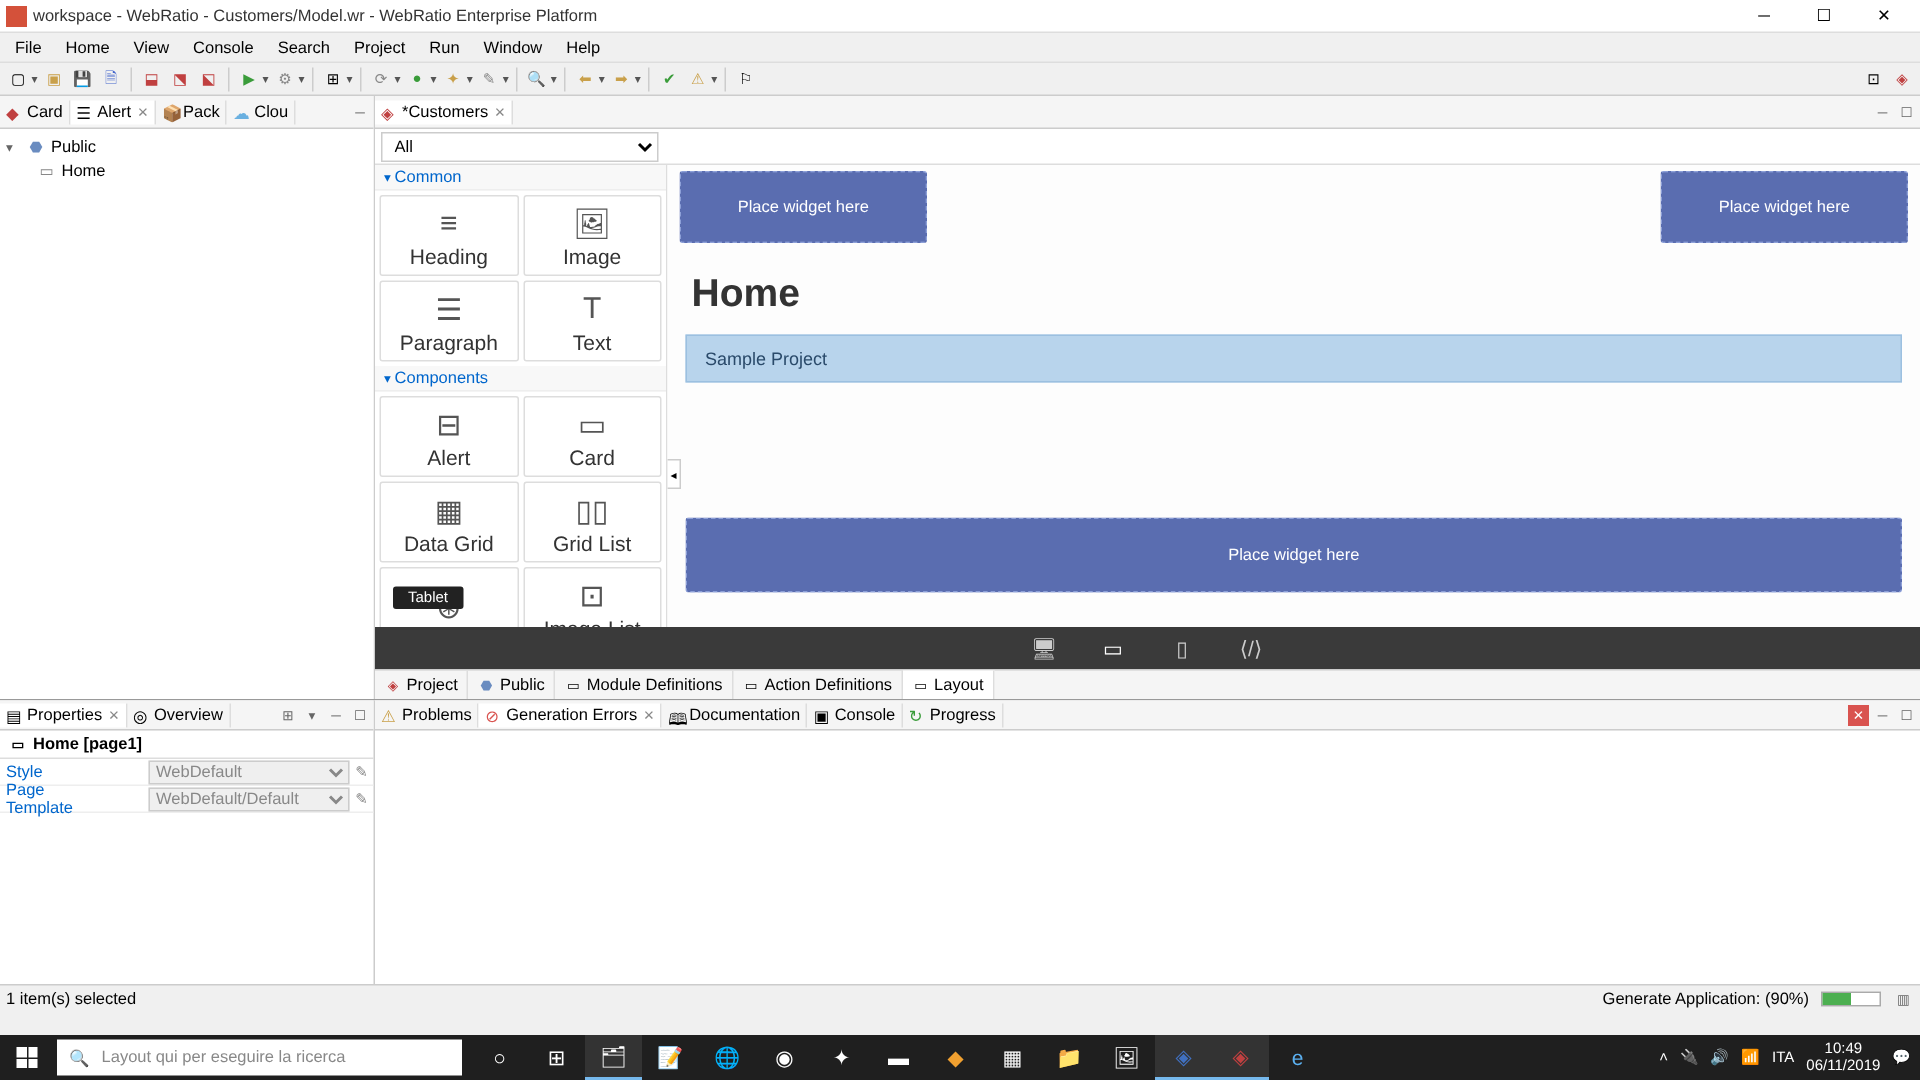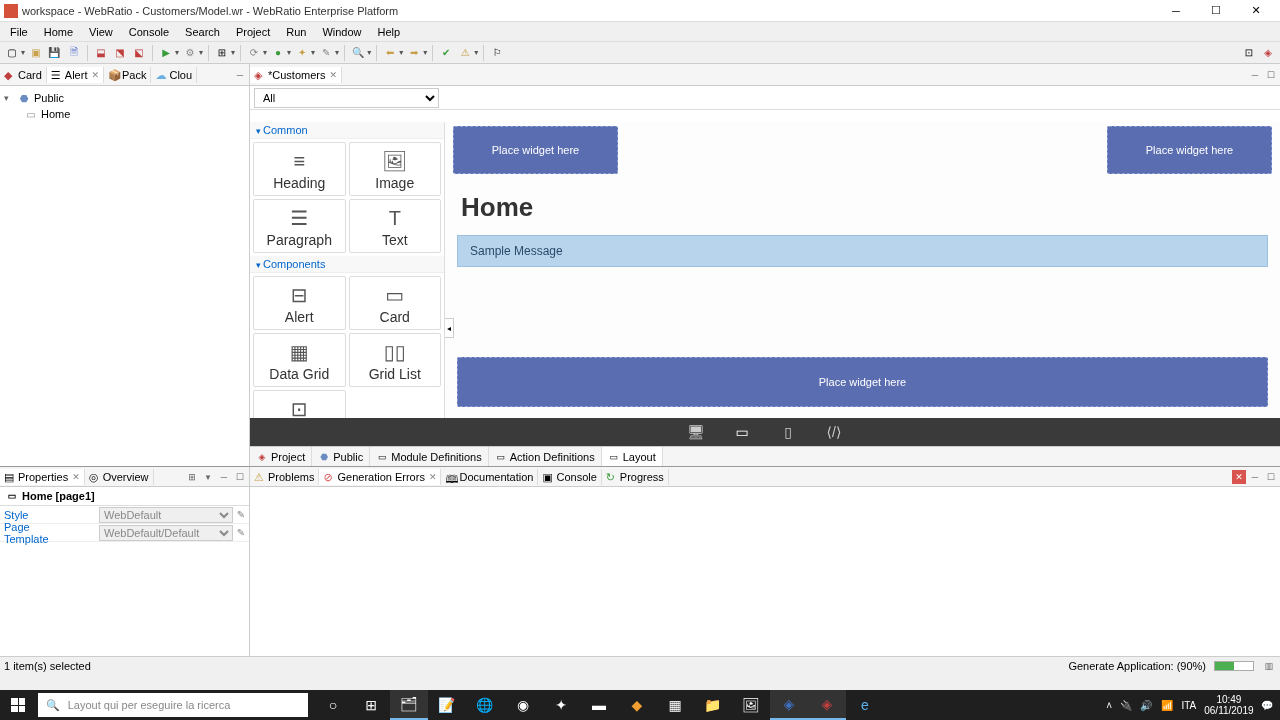--- a/index.html
+++ b/index.html
@@ -34,21 +34,21 @@
 .tree-item { display: flex; align-items: center; gap: 3px; padding: 1px 0; cursor: pointer; }
 .tree-toggle { width: 10px; font-size: 9px; color: #666; }
 .tree-icon { width: 14px; height: 14px; display: inline-flex; align-items: center; justify-content: center; font-size: 10px; }
 .tree-child { margin-left: 20px; }
 
 .editor-area { flex: 1; display: flex; flex-direction: column; background: #fff; }
 .editor-tabs { height: 22px; display: flex; background: #f5f5f5; border-bottom: 1px solid #ccc; align-items: center; }
 .palette-row { height: 24px; display: flex; align-items: flex-start; padding: 2px 4px; border-bottom: 1px solid #ddd; }
 .palette-select { flex: 0 0 185px; height: 20px; border: 1px solid #ccc; padding: 2px 4px; font-size: 11px; background: #fff; }
 
-.editor-body { flex: 1; display: flex; overflow: hidden; margin-top: 12px; }
+.editor-body { flex: 1; display: flex; overflow: hidden; }
 .palette { width: 195px; border-right: 1px solid #ddd; background: #fff; overflow-y: auto; }
 .palette-section { padding: 2px 6px; font-size: 11px; color: #0066cc; background: #f8f8f8; border-bottom: 1px solid #eee; cursor: pointer; }
 .palette-section::before { content: "▾ "; font-size: 9px; }
 .palette-grid { display: grid; grid-template-columns: 1fr 1fr; gap: 3px; padding: 3px; }
 .palette-item { border: 1px solid #ddd; border-radius: 2px; display: flex; flex-direction: column; align-items: center; justify-content: center; height: 54px; cursor: pointer; position: relative; background: #fff; }
 .palette-icon { font-size: 20px; color: #555; height: 28px; display: flex; align-items: center; }
 .palette-label { font-size: 14px; color: #333; }
 .tooltip { position: absolute; background: #222; color: #fff; font-size: 10px; padding: 2px 10px; border-radius: 2px; top: 12px; left: 8px; z-index: 10; }
 
 .canvas-wrap { flex: 1; background: #fdfdfd; position: relative; overflow: auto; }
@@ -266,36 +266,41 @@
             </div>
           <div class="palette-item">
               <span class="palette-icon">▦</span>
               <span class="palette-label">Data Grid</span>
             </div>
           <div class="palette-item">
               <span class="palette-icon">▯▯</span>
               <span class="palette-label">Grid List</span>
             </div>
           <div class="palette-item">
+            <span class="palette-icon">⊛</span>
+            <span class="palette-label"></span>
+            <div class="tooltip">Tablet</div>
+          </div>
+          <div class="palette-item">
               <span class="palette-icon">⊡</span>
               <span class="palette-label">Image List</span>
             </div>
         </div>
       </div>
 
       <div class="canvas-wrap">
         <div class="collapse-handle">◂</div>
         <div class="canvas">
           <div class="header-band">
             <div class="drop-zone dz-left">Place widget here</div>
             <div class="dz-spacer"></div>
             <div class="drop-zone dz-right">Place widget here</div>
           </div>
           <div class="page-title">Home</div>
-          <div class="sample-msg">Sample Message</div>
+          <div class="sample-msg">Sample Project</div>
           <div class="drop-zone bottom-drop">Place widget here</div>
         </div>
       </div>
     </div>
 
     <div class="device-bar">
       <span class="device-btn">🖥</span>
       <span class="device-btn active">▭</span>
       <span class="device-btn">▯</span>
       <span class="device-btn">⟨/⟩</span>

